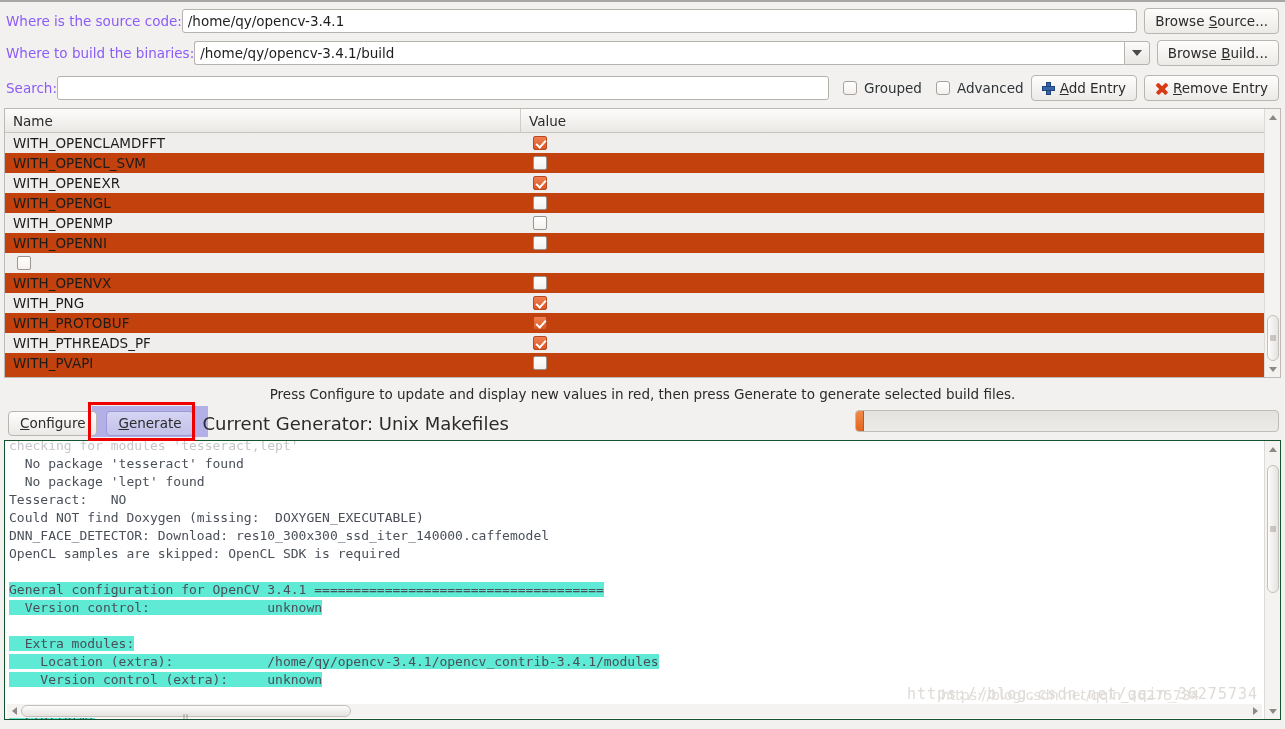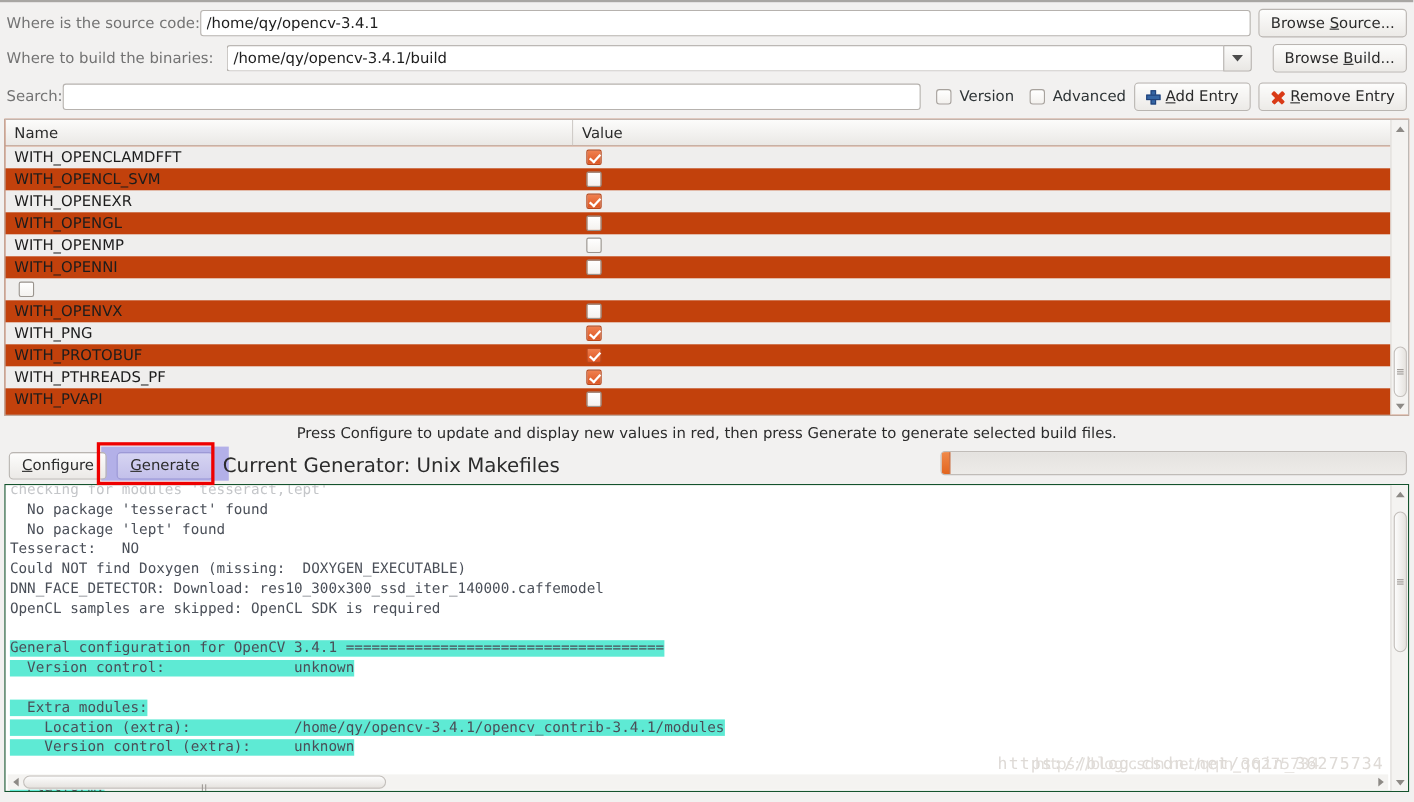--- a/index.html
+++ b/index.html
@@ -20,21 +20,21 @@
   }
 
   
   .form-row {
     position: absolute; left: 0; right: 0;
     display: flex; align-items: center;
     padding: 0 6px;
   }
   .form-label {
     font-size: 13.5px;
-    color: #737373;
+    color: #8b5cf6;
     white-space: nowrap;
   }
   .txt {
     flex: 1 1 auto;
     height: 24px;
     background: #ffffff;
     border: 1px solid #b6b2ae;
     border-radius: 3px;
     padding: 0 5px;
     font-family: "DejaVu Sans", "Liberation Sans", sans-serif;
@@ -290,39 +290,39 @@
 <div id="app">
 
   <div class="form-row" style="top:6px;height:26px;">
     <span class="form-label">Where is the source code:</span>
     <input class="txt" value="/home/qy/opencv-3.4.1" style="">
     <div class="btn">
         <span>Browse <span class="u">S</span>ource...</span>
       </div>
   </div>
 
-  <div class="form-row" style="top:38px;height:26px;gap:12px;">
+  <div class="form-row" style="top:38px;height:26px;">
     <span class="form-label">Where to build the binaries:</span>
     <div class="combo-wrap">
       <input class="txt" value="/home/qy/opencv-3.4.1/build" style="">
       <div class="combo-btn">
         <span class="caret-down"></span>
       </div>
     </div>
     <div class="btn">
         <span>Browse <span class="u">B</span>uild...</span>
       </div>
   </div>
 
   <div class="form-row" style="top:72px;height:28px;">
     <span class="form-label">Search:</span>
     <input class="txt" style="max-width: 790px;" value="">
     <label class="chk-label">
       <span class="chkbox"></span>
-      <span>Version</span>
+      <span>Grouped</span>
     </label>
     <label class="chk-label">
       <span class="chkbox"></span>
       <span>Advanced</span>
     </label>
     <div class="btn">
       <span class="icon-plus"></span>
       <span><span class="u">A</span>dd Entry</span>
     </div>
     <div class="btn">

